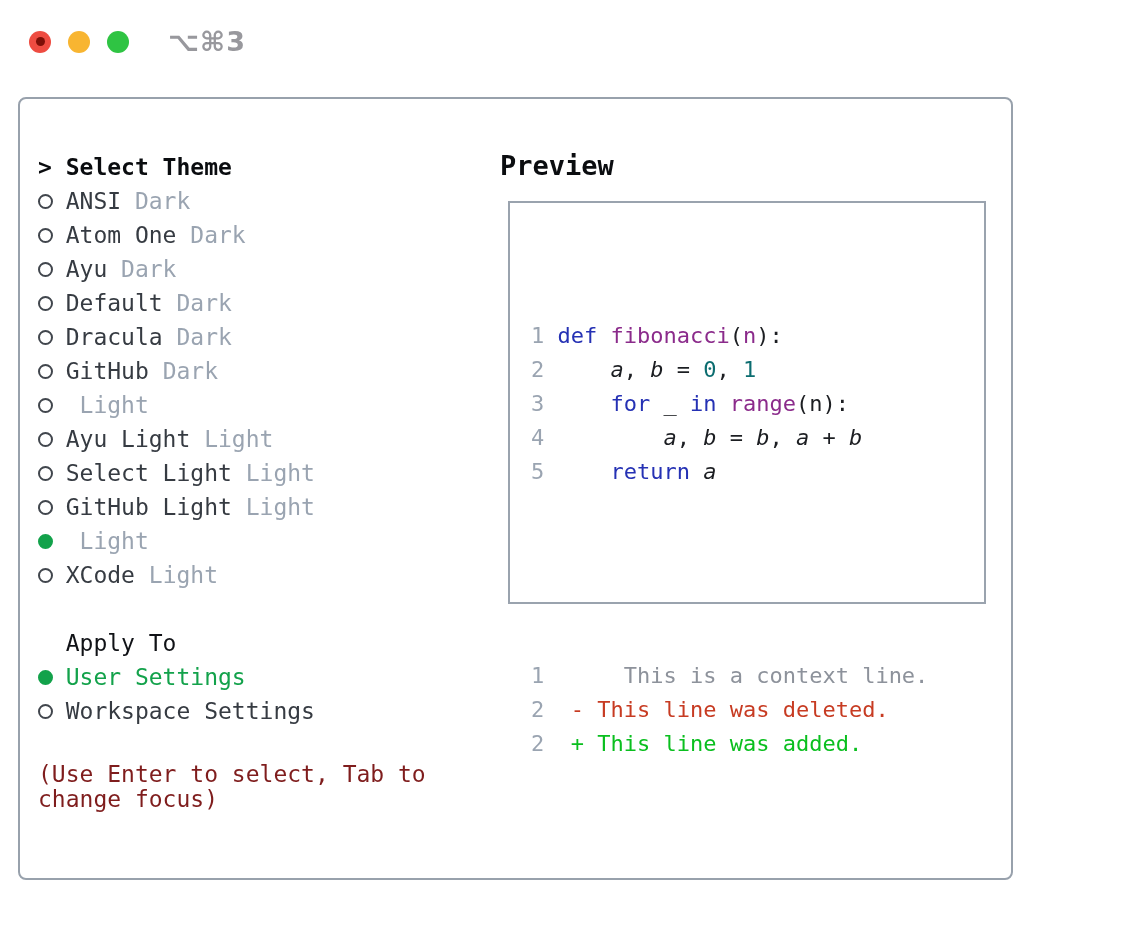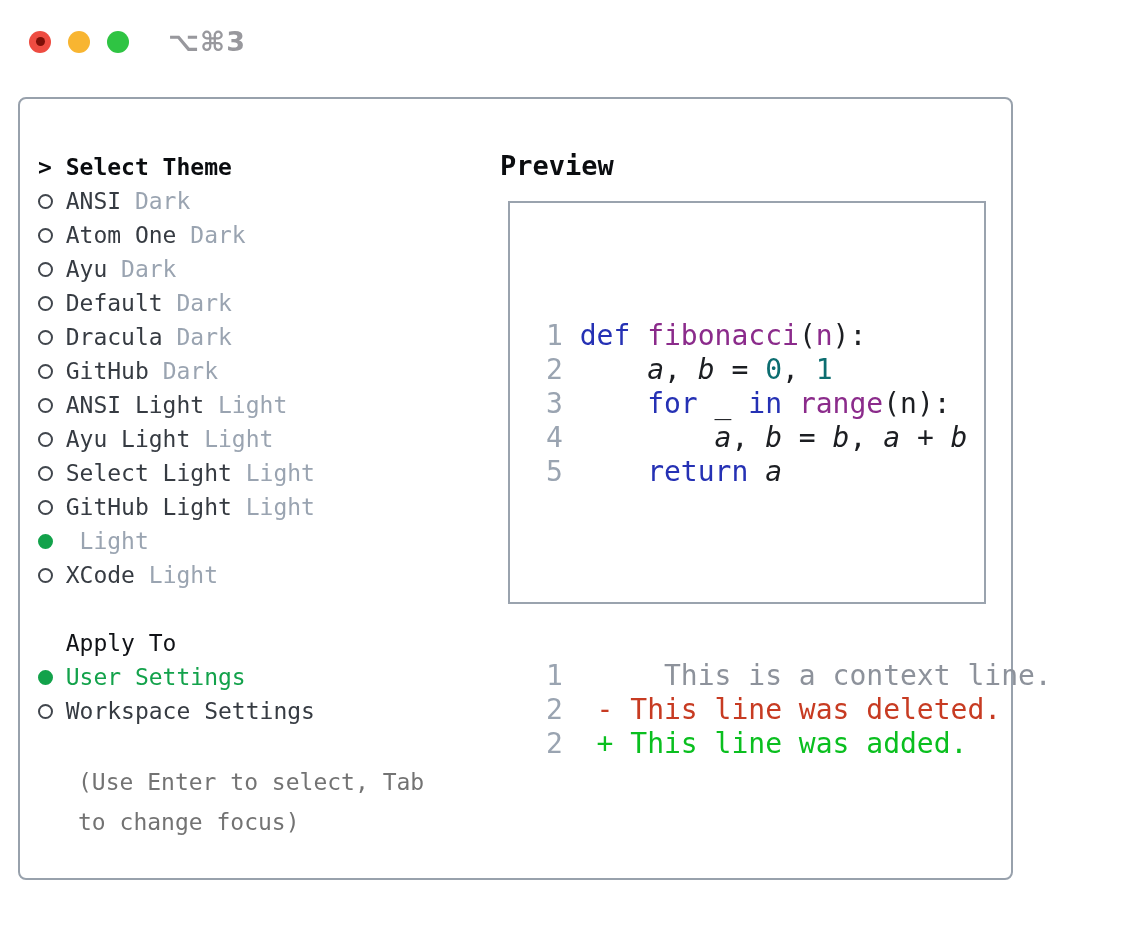--- a/index.html
+++ b/index.html
@@ -30,28 +30,28 @@
   .circle{box-sizing:border-box;width:15px;height:15px;border:2.5px solid #41464d;
        border-radius:50%;display:inline-block;}
   .circle.filled{background:#13a24b;border-color:#13a24b;}
   .header-row{font-weight:bold;color:#0a0c0f;}
   .header-row .marker{font-weight:bold;}
   .tname{color:#363b42;}
   .row.selected .tname{color:#13a24b;}
   .tag{color:#9aa4b1;margin-left:1ch;}
   .apply-label{color:#101216;}
   .blank{height:34px;}
-  .hint{color:#737373;line-height:40px;margin-left:40px;}
+  .hint{color:#7f1d1d;line-height:25px;}
 
   
   .preview-label{position:absolute;left:480px;top:50px;height:34px;line-height:34px;
        font-size:27px;font-weight:bold;color:#0b0d10;}
   .preview-box{position:absolute;left:488px;top:102px;width:474px;height:399px;
        border:2px solid #9aa3ae;background:#ffffff;}
-  .code-block{position:absolute;left:36px;top:48px;font-size:28px;line-height:34px;
+  .code-block{position:absolute;left:21px;top:48px;font-size:22px;line-height:34px;
        white-space:pre;color:#1c1e22;}
   .cl{height:34px;}
   .ln{color:#9aa4b1;}
   .kw{color:#2531b4;}
   .fn{color:#8b2b8b;}
   .num{color:#0c6d70;}
   .var{font-style:italic;}
   .ctx{color:#8d929b;margin-top:44px;}
   .del{color:#c73b22;}
   .add{color:#0abf1f;}
@@ -76,21 +76,21 @@
         <span>Select Theme</span>
       </div>
 
       <div id="theme-list">
           <div class="row"><span class="marker"><span class="circle"></span></span><span class="tname">ANSI</span><span class="tag">Dark</span></div>
           <div class="row"><span class="marker"><span class="circle"></span></span><span class="tname">Atom One</span><span class="tag">Dark</span></div>
           <div class="row"><span class="marker"><span class="circle"></span></span><span class="tname">Ayu</span><span class="tag">Dark</span></div>
           <div class="row"><span class="marker"><span class="circle"></span></span><span class="tname">Default</span><span class="tag">Dark</span></div>
           <div class="row"><span class="marker"><span class="circle"></span></span><span class="tname">Dracula</span><span class="tag">Dark</span></div>
           <div class="row"><span class="marker"><span class="circle"></span></span><span class="tname">GitHub</span><span class="tag">Dark</span></div>
-          <div class="row"><span class="marker"><span class="circle"></span></span><span class="tname">ANSI Light</span><span class="tag">Light</span></div>
+          <div class="row"><span class="marker"><span class="circle"></span></span><span class="tag">Light</span></div>
           <div class="row"><span class="marker"><span class="circle"></span></span><span class="tname">Ayu Light</span><span class="tag">Light</span></div>
           <div class="row"><span class="marker"><span class="circle"></span></span><span class="tname">Select Light</span><span class="tag">Light</span></div>
           <div class="row"><span class="marker"><span class="circle"></span></span><span class="tname">GitHub Light</span><span class="tag">Light</span></div>
           <div class="row selected"><span class="marker"><span class="circle filled"></span></span><span class="tag">Light</span></div>
           <div class="row"><span class="marker"><span class="circle"></span></span><span class="tname">XCode</span><span class="tag">Light</span></div>
         </div>
 
       <div class="blank"></div>
 
       <div class="row">

